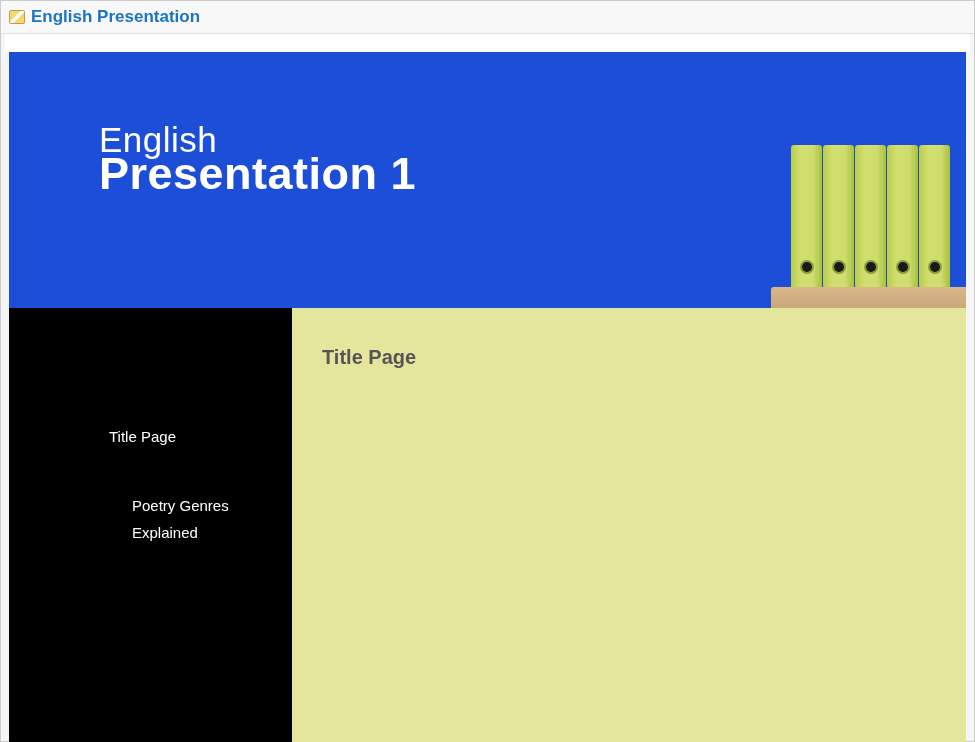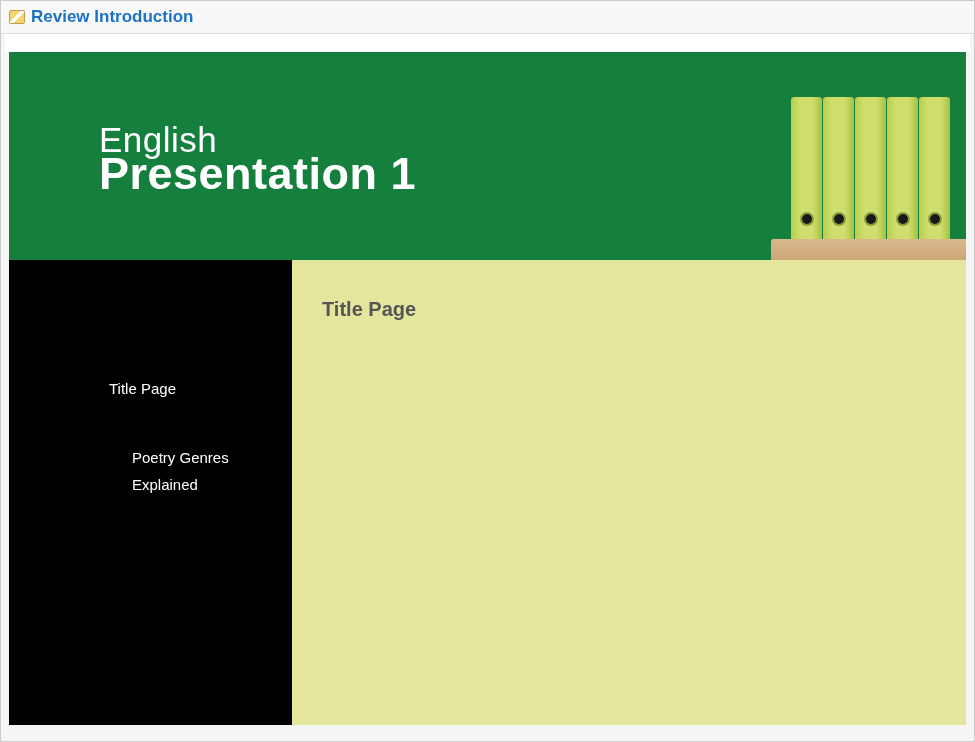--- a/index.html
+++ b/index.html
@@ -46,22 +46,22 @@
     .white-gap {
       height: 18px;
       background: #fff;
       margin: 0 4px;
     }
     .presentation {
       margin: 0 8px 8px 8px;
       position: relative;
     }
     .banner {
-      height: 208px;
-      background: #15803d;
+      height: 256px;
+      background: #1d4ed8;
       position: relative;
       overflow: hidden;
     }
     .banner-title-wrap {
       position: absolute;
       left: 90px;
       top: 70px;
     }
     .banner-title-line1 {
       color: #fff;
@@ -150,21 +150,21 @@
       font-size: 20px;
       font-weight: 700;
     }
   </style>
 </head>
 <body>
 
 <div class="container">
   <div class="header-bar">
     <span class="header-icon"></span>
-    <a href="#" class="header-link">Review Introduction</a>
+    <a href="#" class="header-link">English Presentation</a>
   </div>
 
   <div class="white-gap"></div>
 
   <div class="presentation">
     <div class="banner">
       <div class="banner-title-wrap">
         <div class="banner-title-line1">English</div>
         <div class="banner-title-line2">Presentation 1</div>
       </div>

